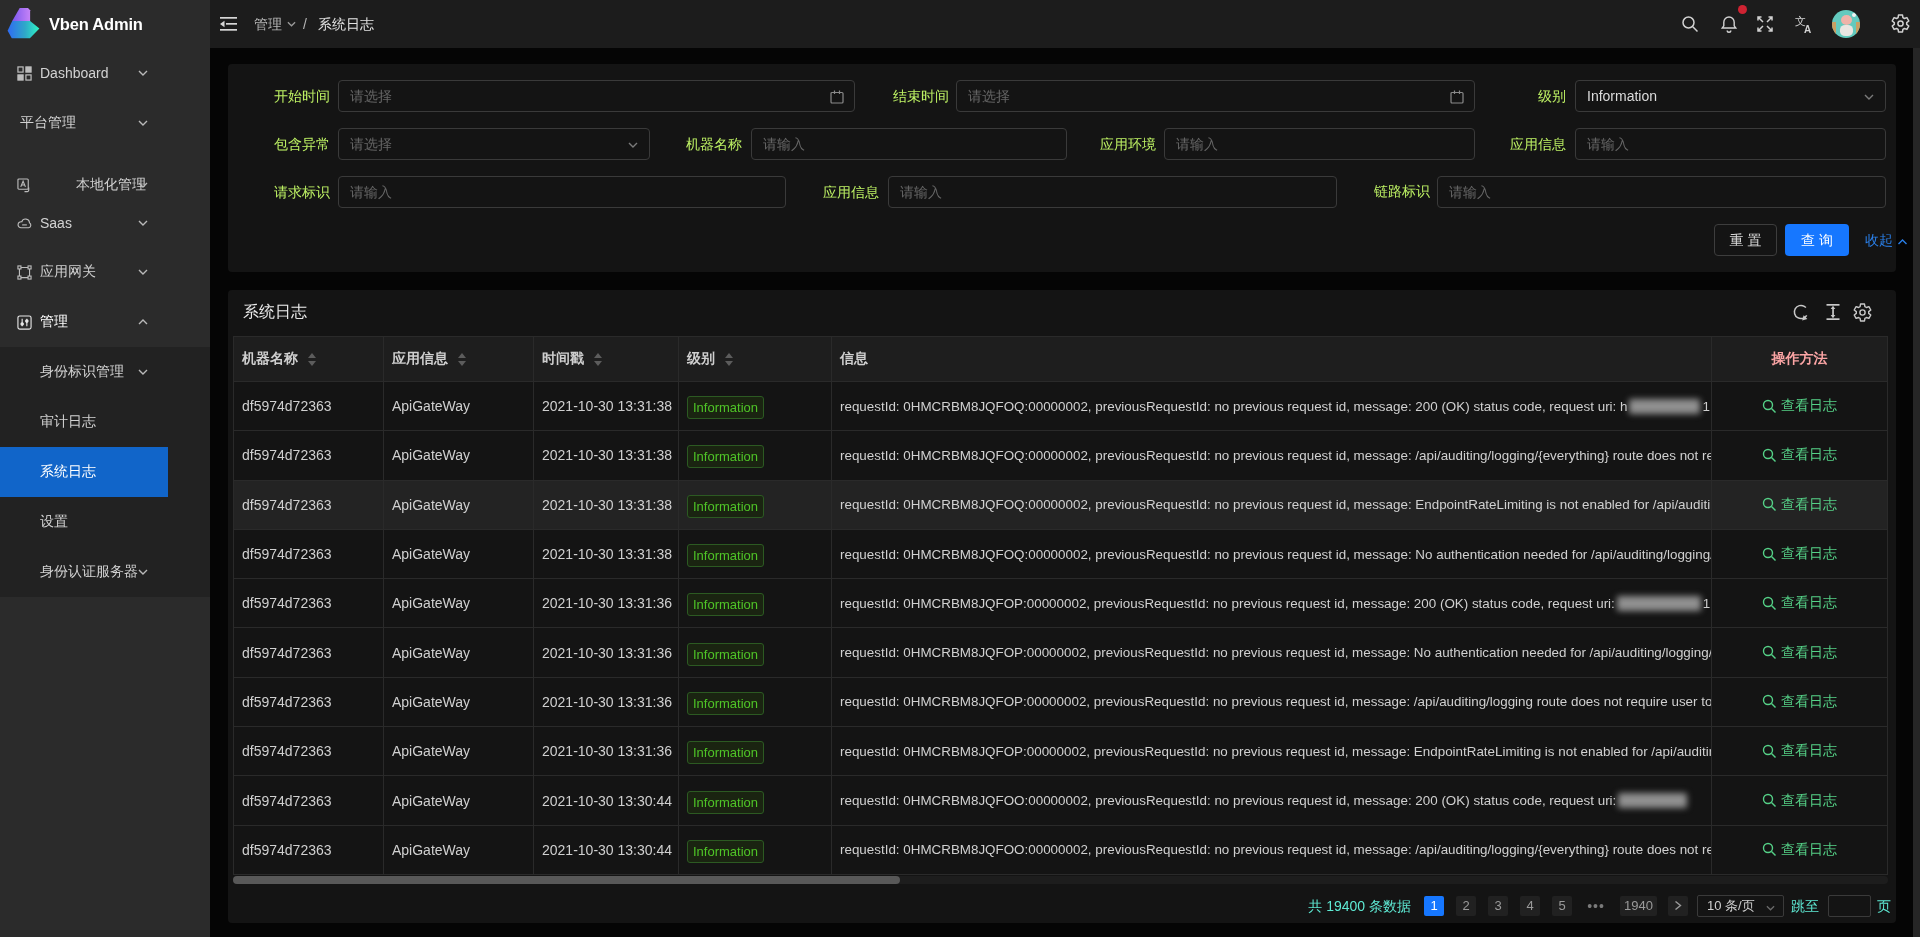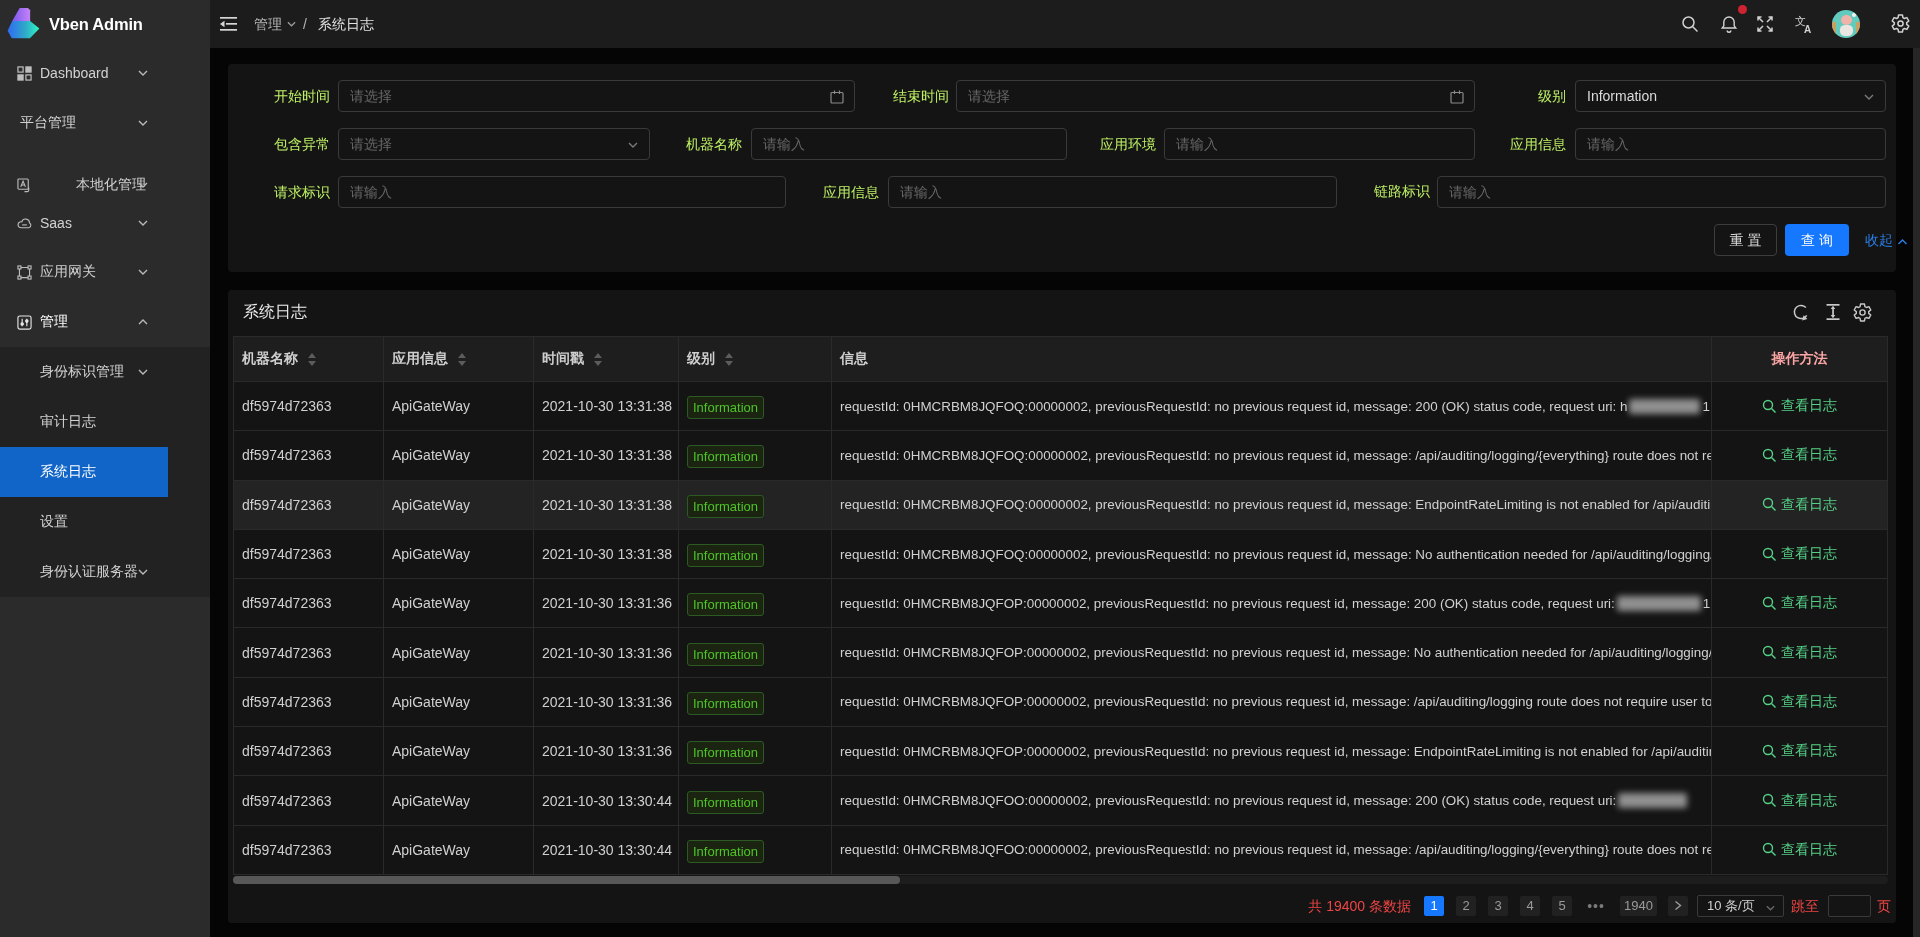--- a/index.html
+++ b/index.html
@@ -35,21 +35,21 @@
 .th{height:45px;background:#1e1e1e;font-weight:bold;color:#cfcfcf;}
 .td{height:49.3px;color:#d0d0d0;}
 .cell{position:relative;border-right:1px solid #2a2a2a;display:flex;align-items:center;padding-left:8px;font-size:14px;overflow:hidden;white-space:nowrap;}
 .cell:last-child{border-right:none;}
 .hov .cell{background:#232323;}
 .tag{display:inline-block;height:23px;line-height:21px;padding:0 5px;border:1px solid #2c5a22;background:#1a2411;color:#4fc427;font-size:13px;border-radius:3px;position:relative;top:1.5px;}
 .act{justify-content:center;padding-left:0;color:#55d187;font-size:14px;}
 .msg{font-size:13.4px;}
 .blur{display:inline-block;flex:0 0 auto;height:15px;background:#909090;filter:blur(3px);border-radius:2px;vertical-align:middle;margin:0 2px;}
 .sortic{margin-left:9px;display:inline-block;}
-.pgtxt{position:absolute;top:606px;height:20px;line-height:20px;color:#ef4444;font-size:14px;}
+.pgtxt{position:absolute;top:606px;height:20px;line-height:20px;color:#5eead4;font-size:14px;}
 .pbox{position:absolute;top:606px;height:20px;width:20px;border-radius:2px;background:#212121;color:#9a9a9a;font-size:13px;text-align:center;line-height:20px;}
 .pact{background:#1677ff;color:#fff;}
 .pgsel{position:absolute;top:605px;height:22px;border:1px solid #3a3a3a;border-radius:2px;color:#cfcfcf;font-size:13px;line-height:20px;padding-left:9px;}
 </style></head><body>
 
 <div id="sidebar">
 <div id="submenu-bg"></div>
 <svg width="34" height="32" viewBox="0 0 34 32" style="position:absolute;left:7px;top:7px;">
 <defs>
         <linearGradient id="lgt" x1="0" y1="0" x2="1" y2="0">

